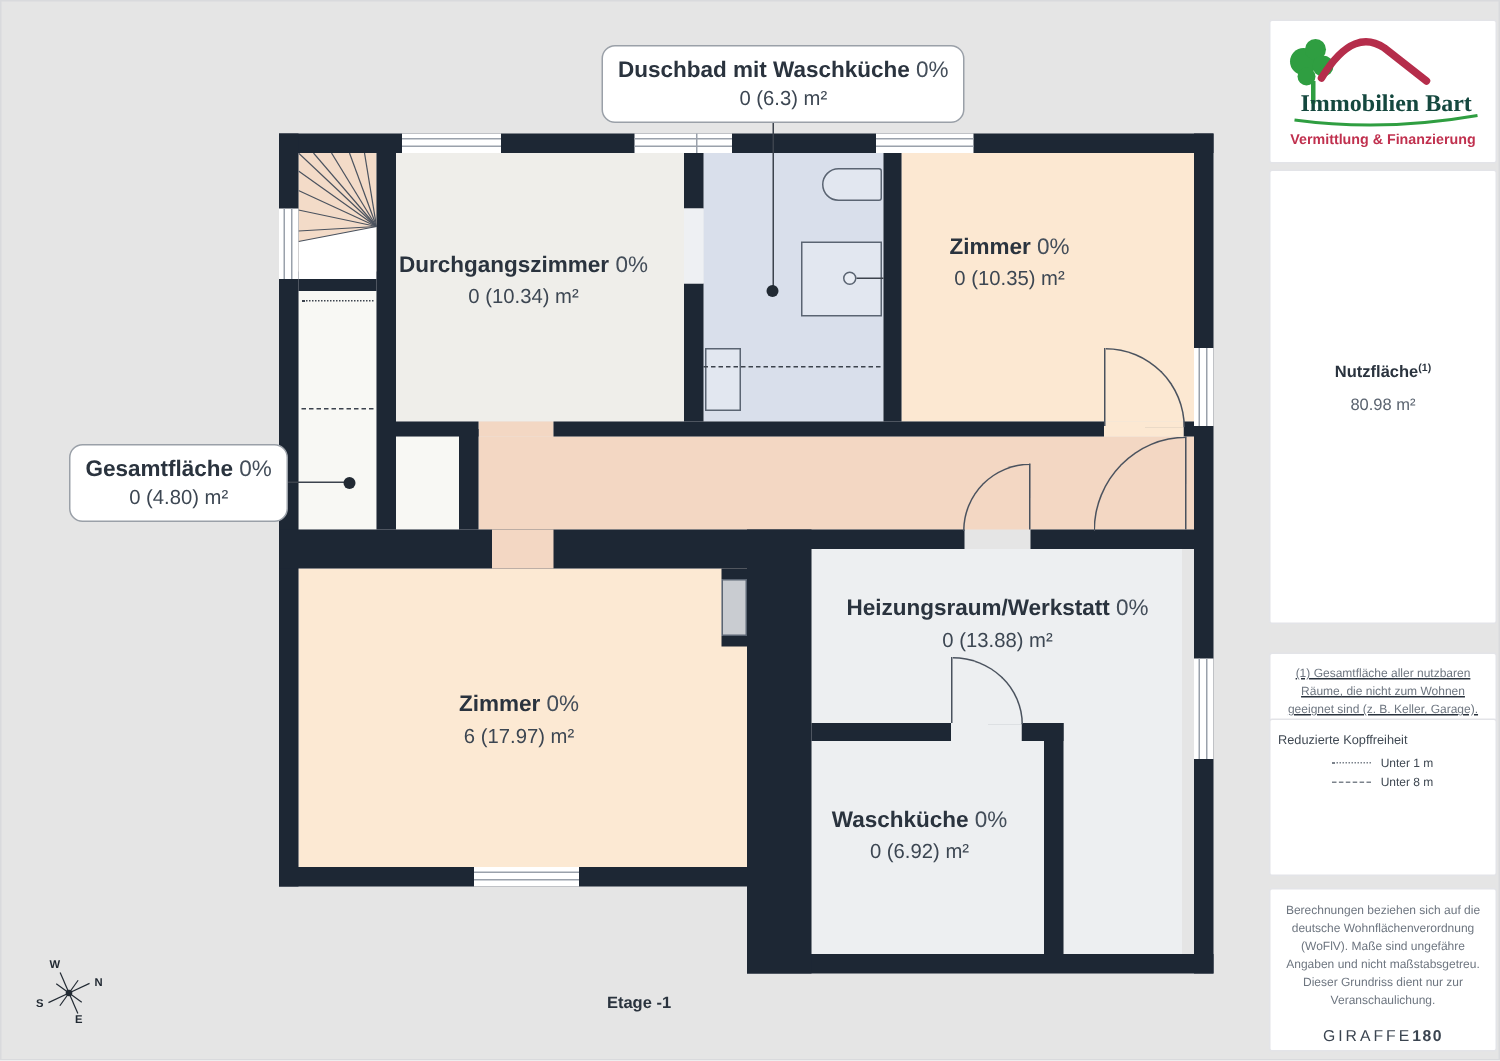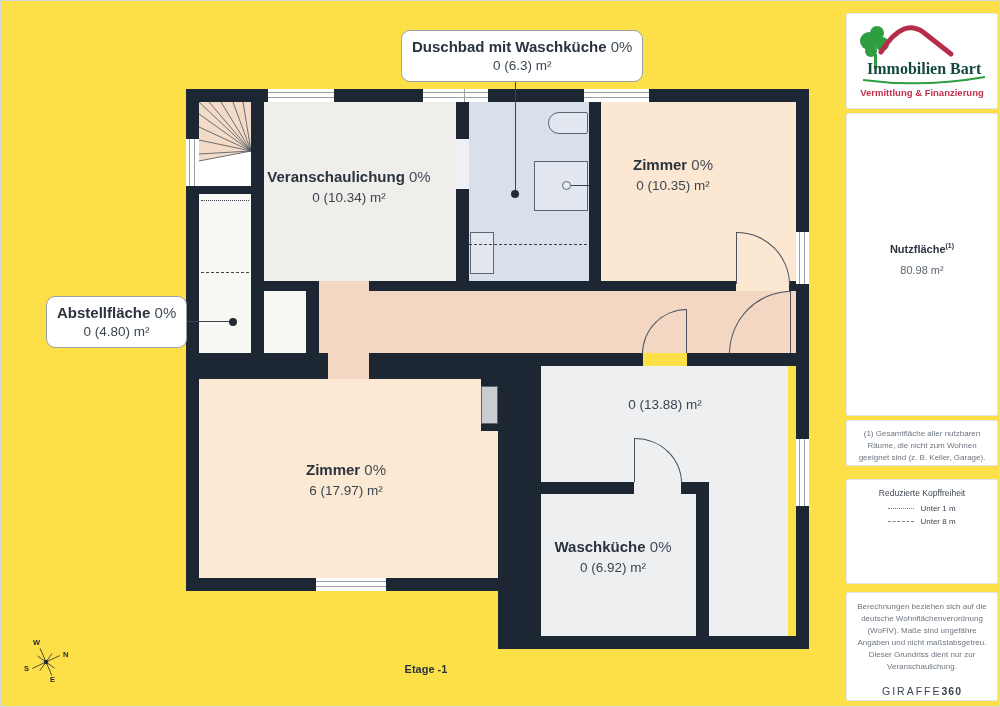--- a/index.html
+++ b/index.html
@@ -1,16 +1,16 @@
 <!DOCTYPE html>
 <html><head>
 <meta charset="utf-8">
 <style>
   html,body{margin:0;padding:0;background:#fff;}
-  #stage{position:relative;width:1000px;height:707px;background:#fde047;border:1px solid #d9dadd;box-sizing:border-box;
+  #stage{position:relative;width:1000px;height:707px;background:#e5e5e5;border:1px solid #d9dadd;box-sizing:border-box;
          font-family:"Liberation Sans", sans-serif;color:#2a333e;overflow:hidden;}
   .abs{position:absolute;}
   .wall{position:absolute;background:#1d2734;}
   .room{position:absolute;}
   .win{position:absolute;background:#fff;}
   .win .gl{position:absolute;background:#9aa1ab;}
   .arc{position:absolute;border:0 solid #4a525e;}
   .arc.tl{border-top-width:1.2px;border-left-width:1.2px;border-top-left-radius:100% 100%;}
   .arc.tr{border-top-width:1.2px;border-right-width:1.2px;border-top-right-radius:100% 100%;}
   .leaf{position:absolute;background:#4a525e;width:1.2px;}
@@ -28,21 +28,21 @@
   .callout .l1{font-size:15px;font-weight:bold;white-space:nowrap;}
   .callout .l1 .pct{font-weight:normal;color:#444e5a;}
   .callout .l2{font-size:13.5px;color:#3c4652;white-space:nowrap;}
   
   .card{position:absolute;left:845px;width:152px;background:#fff;border:1px solid #e3e4e8;border-radius:2px;box-sizing:border-box;}
   .nutz{ text-align:center;}
   .nutz .t{font-size:11px;font-weight:bold;color:#2a333e;}
   .nutz .t sup{font-size:7px;}
   .nutz .v{font-size:11px;color:#5b6470;margin-top:9px;}
   .smalltxt{font-size:8px;color:#6e7680;text-align:center;line-height:1.5;}
-  .legend-title{font-size:8.5px;color:#3f4852;text-align:center;margin-bottom:6px;}
+  .legend-title{font-size:8.5px;color:#3f4852;text-align:left;margin-bottom:6px;}
   .legend-row{font-size:8px;color:#3f4852;text-align:center;margin:4px 0;}
   .legend-row .sample{display:inline-block;width:26px;vertical-align:middle;margin-right:6px;}
   .sample.dot{border-top:1.4px dotted #7c838c;}
   .sample.dash{border-top:1.4px dashed #7c838c;}
   .brand{font-size:10.5px;color:#3a4450;letter-spacing:2px;text-align:center;margin-top:12px;}
   .brand b{letter-spacing:1px;}
   .floor-label{position:absolute;font-size:11px;font-weight:bold;text-align:center;color:#2a333e;}
 </style>
 </head>
 <body>
@@ -161,37 +161,38 @@
   <div class="leader" style="left:514px;top:79px;width:1px;height:112px;"></div>
   <div class="ldot" style="left:510px;top:189px;"></div>
   <div class="leader" style="left:176px;top:320px;width:54px;height:1px;"></div>
   <div class="ldot" style="left:228px;top:317px;"></div>
 
   <div class="callout" style="left:400px;top:29px;">
     <div class="l1"><span>Duschbad mit Waschküche</span> <span class="pct">0%</span></div>
     <div class="l2">0 (6.3) m²</div>
   </div>
   <div class="callout" style="left:45px;top:295px;">
-    <div class="l1"><span>Abstellfläche</span> <span class="pct">0%</span></div>
+    <div class="l1"><span>Gesamtfläche</span> <span class="pct">0%</span></div>
     <div class="l2">0 (4.80) m²</div>
   </div>
 
   <div class="rlabel" style="left:248px;top:165px;width:200px;">
-    <div class="l1"><span>Veranschaulichung</span> <span class="pct">0%</span></div>
+    <div class="l1"><span>Durchgangszimmer</span> <span class="pct">0%</span></div>
     <div class="l2">0 (10.34) m²</div>
   </div>
   <div class="rlabel" style="left:572px;top:153px;width:200px;">
     <div class="l1"><span>Zimmer</span> <span class="pct">0%</span></div>
     <div class="l2">0 (10.35) m²</div>
   </div>
   <div class="rlabel" style="left:245px;top:458px;width:200px;">
     <div class="l1"><span>Zimmer</span> <span class="pct">0%</span></div>
     <div class="l2">6 (17.97) m²</div>
   </div>
   <div class="rlabel" style="left:544px;top:394px;width:240px;">
+    <div class="l1"><span>Heizungsraum/Werkstatt</span> <span class="pct">0%</span></div>
     <div class="l2">0 (13.88) m²</div>
   </div>
   <div class="rlabel" style="left:512px;top:535px;width:200px;">
     <div class="l1"><span>Waschküche</span> <span class="pct">0%</span></div>
     <div class="l2">0 (6.92) m²</div>
   </div>
 
   <svg class="abs" style="left:16px;top:626px;" width="60" height="70" viewBox="0 0 60 70">
     <g stroke="#222a33" stroke-width="0.8">
       <line x1="29" y1="35" x2="42.7" y2="28.6"></line>
@@ -228,32 +229,32 @@
     </svg>
   </div>
 
   <div class="card nutz" style="top:112px;height:303px;">
     <div style="position:absolute;top:128px;left:0;width:100%;">
       <div class="t"><span>Nutzfläche</span><sup>(1)</sup></div>
       <div class="v">80.98 m²</div>
     </div>
   </div>
 
-  <div class="card" style="top:419px;height:46px;padding:7px 6px;">
+  <div class="card" style="top:434px;height:46px;padding:7px 6px;text-decoration:underline;">
     <div class="smalltxt">(1) Gesamtfläche aller nutzbaren Räume, die nicht zum Wohnen geeignet sind (z. B. Keller, Garage).</div>
   </div>
 
   <div class="card" style="top:478px;height:105px;padding:8px 5px;">
     <div class="legend-title">Reduzierte Kopffreiheit</div>
     <div class="legend-row">
       <span class="sample dot"></span><span>Unter 1 m</span>
     </div>
     <div class="legend-row">
       <span class="sample dash"></span><span>Unter 8 m</span>
     </div>
   </div>
 
   <div class="card" style="top:591px;height:109px;padding:8px 6px;">
     <div class="smalltxt">Berechnungen beziehen sich auf die deutsche Wohnflächenverordnung (WoFlV). Maße sind ungefähre Angaben und nicht maßstabsgetreu. Dieser Grundriss dient nur zur Veranschaulichung.</div>
-    <div class="brand"><span>GIRAFFE</span><b>360</b></div>
+    <div class="brand"><span>GIRAFFE</span><b>180</b></div>
   </div>
 
 </div>
 
 </body></html>

